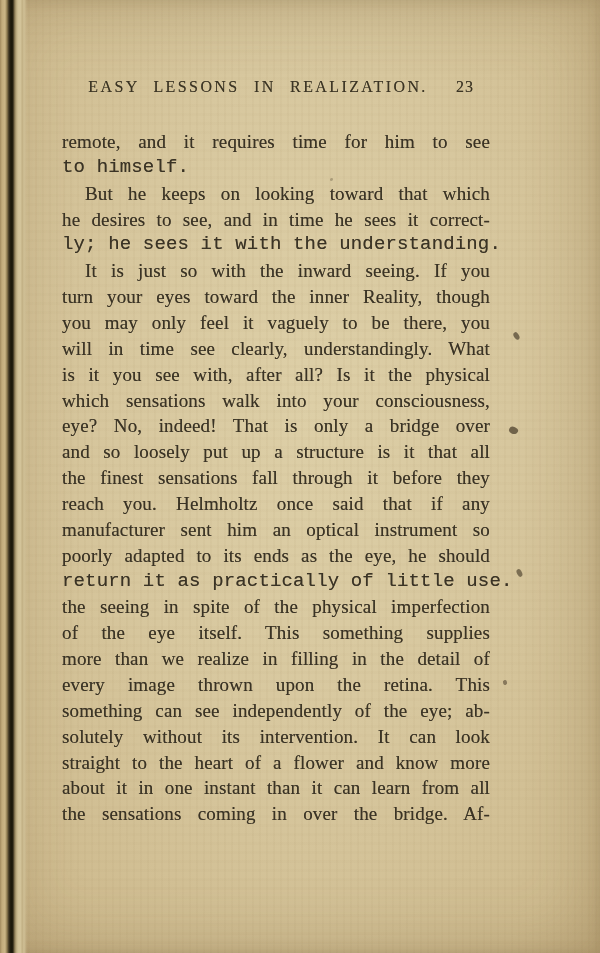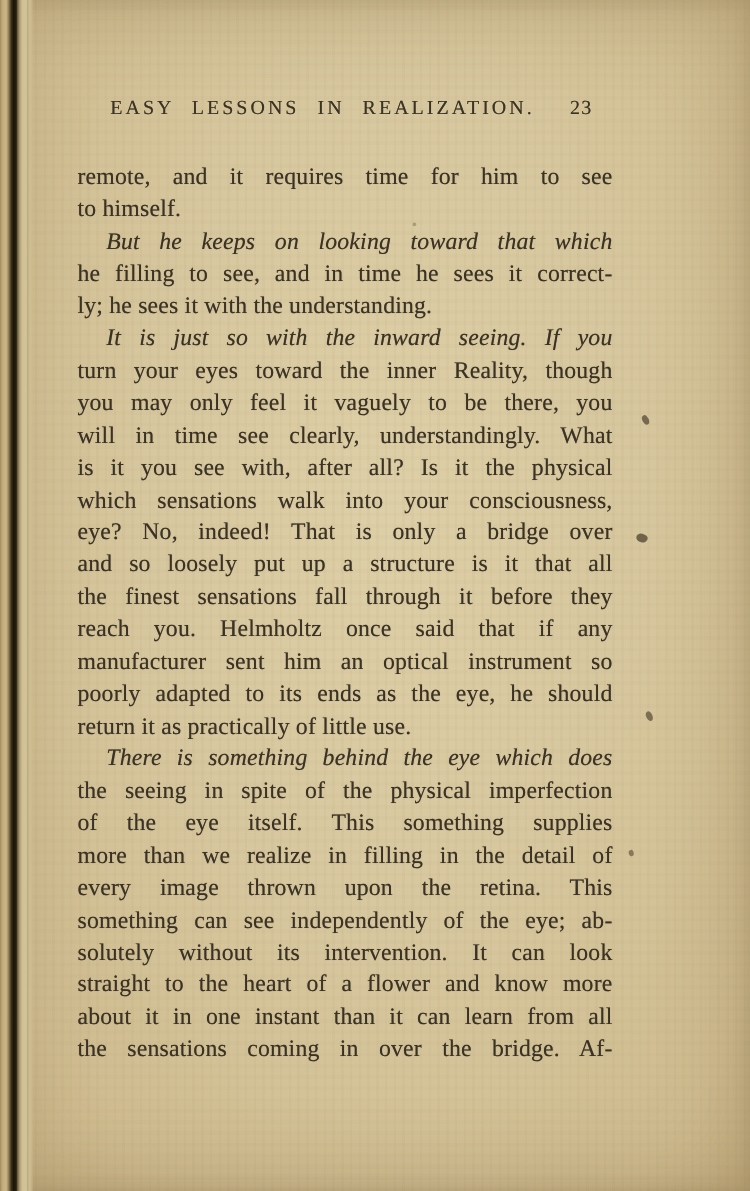--- a/index.html
+++ b/index.html
@@ -66,22 +66,22 @@
     letter-spacing: 0.15px;
     text-shadow: 0 0 0.55px rgba(58,50,37,0.6);
   }
   .line {
     height: 25.86px;
     line-height: 25.86px;
     white-space: normal;
     overflow: visible;
   }
   .line.j   { text-align: justify; text-align-last: justify; }
-  .line.rag { text-align: left;    text-align-last: left; white-space: nowrap; }
-  .line.indent { text-indent: 23px; font-style: italic; }
+  .line.rag { text-align: left;    text-align-last: left; white-space: nowrap; font-family: Liberation Mono, monospace; }
+  .line.indent { text-indent: 23px; }
   .speck {
     position: absolute;
     background: #564a35;
     border-radius: 50% 40% 55% 45%;
   }
 </style>
 </head>
 <body>
 
 <div id="screen">
@@ -90,36 +90,35 @@
 
     <div class="running-header">
       <span class="title">EASY LESSONS IN REALIZATION.</span>
       <span class="folio">23</span>
     </div>
 
     <div class="body-text">
         <div class="line j">remote, and it requires time for him to see</div>
         <div class="line rag">to himself.</div>
         <div class="line j indent">But he keeps on looking toward that which</div>
-        <div class="line j">he filling to see, and in time he sees it correct-</div>
+        <div class="line j">he desires to see, and in time he sees it correct-</div>
         <div class="line rag">ly; he sees it with the understanding.</div>
         <div class="line j indent">It is just so with the inward seeing. If you</div>
         <div class="line j">turn your eyes toward the inner Reality, though</div>
         <div class="line j">you may only feel it vaguely to be there, you</div>
         <div class="line j">will in time see clearly, understandingly. What</div>
         <div class="line j">is it you see with, after all? Is it the physical</div>
         <div class="line j">which sensations walk into your consciousness,</div>
         <div class="line j">eye? No, indeed! That is only a bridge over</div>
         <div class="line j">and so loosely put up a structure is it that all</div>
         <div class="line j">the finest sensations fall through it before they</div>
         <div class="line j">reach you. Helmholtz once said that if any</div>
         <div class="line j">manufacturer sent him an optical instrument so</div>
         <div class="line j">poorly adapted to its ends as the eye, he should</div>
         <div class="line rag">return it as practically of little use.</div>
-        <div class="line j indent">There is something behind the eye which does</div>
         <div class="line j">the seeing in spite of the physical imperfection</div>
         <div class="line j">of the eye itself. This something supplies</div>
         <div class="line j">more than we realize in filling in the detail of</div>
         <div class="line j">every image thrown upon the retina. This</div>
         <div class="line j">something can see independently of the eye; ab-</div>
         <div class="line j">solutely without its intervention. It can look</div>
         <div class="line j">straight to the heart of a flower and know more</div>
         <div class="line j">about it in one instant than it can learn from all</div>
         <div class="line j">the sensations coming in over the bridge. Af-</div>
       </div>

